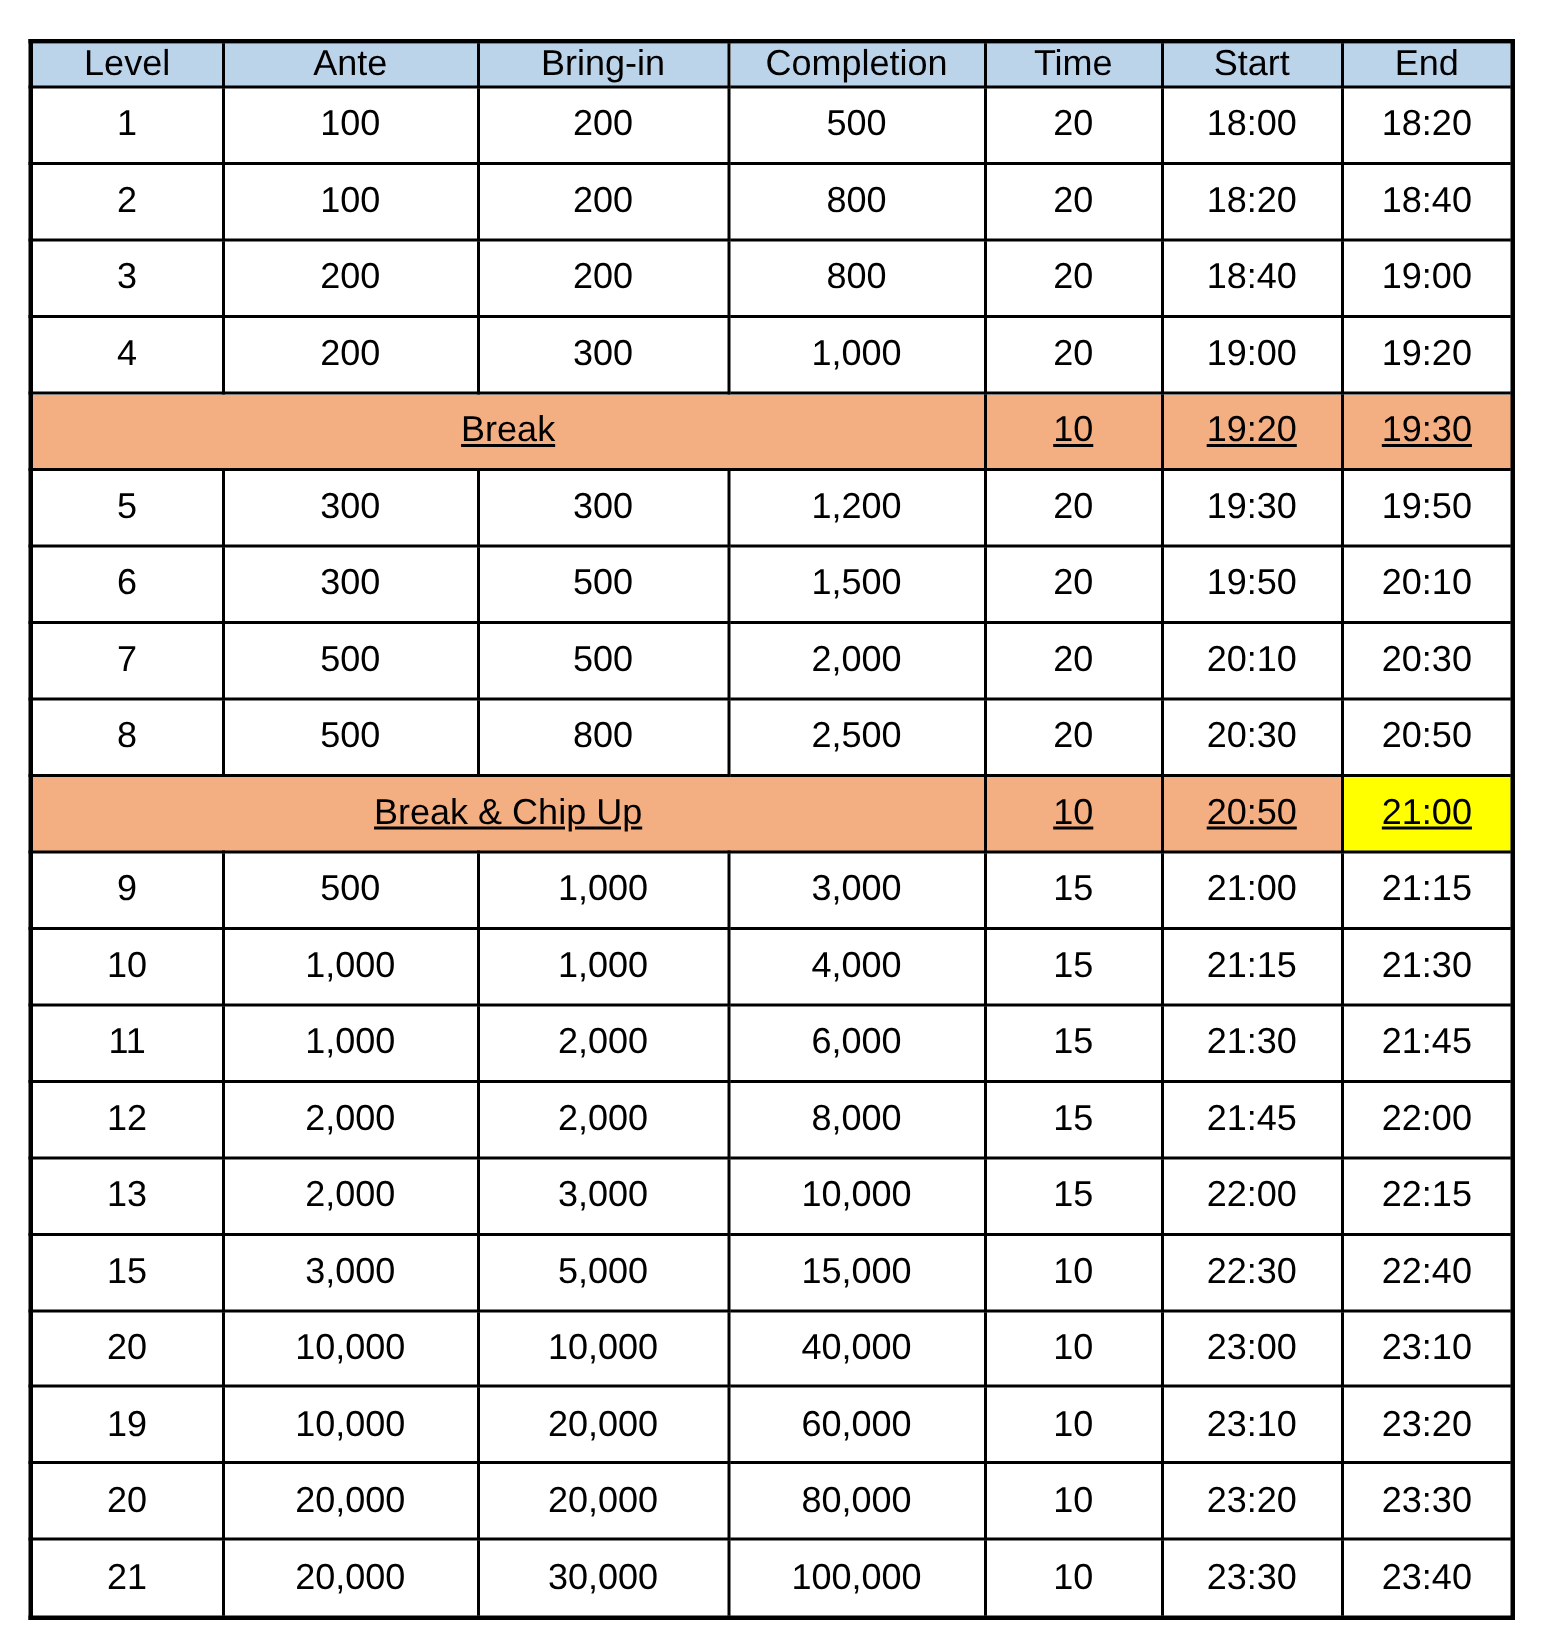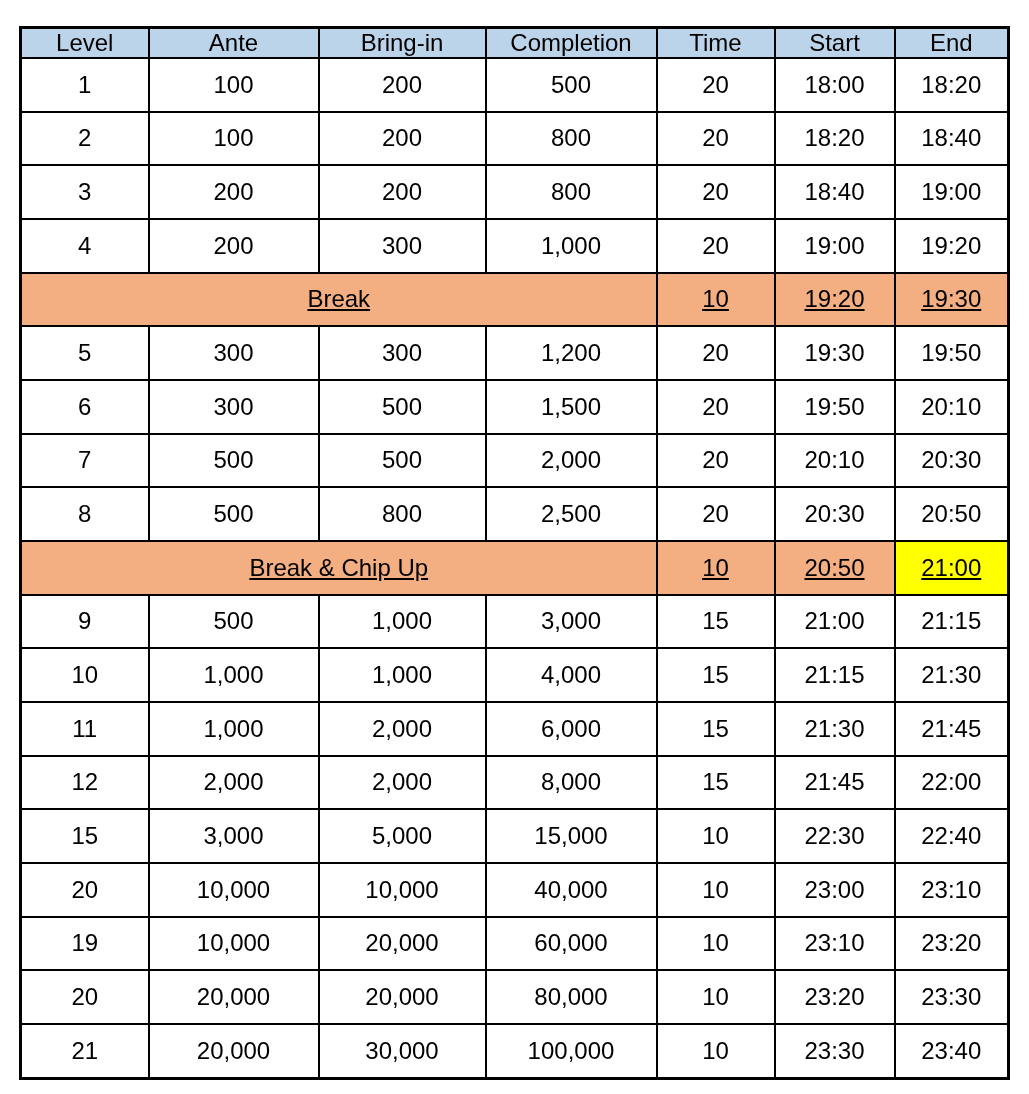--- a/index.html
+++ b/index.html
@@ -196,20 +196,29 @@
         <tr>
           <td class="level-col">12</td>
           <td>2,000</td>
           <td>2,000</td>
           <td>8,000</td>
           <td>15</td>
           <td>21:45</td>
           <td>22:00</td>
         </tr>
         <tr>
+          <td class="level-col">13</td>
+          <td>2,000</td>
+          <td>3,000</td>
+          <td>10,000</td>
+          <td>15</td>
+          <td>22:00</td>
+          <td>22:15</td>
+        </tr>
+        <tr>
           <td class="level-col">15</td>
           <td>3,000</td>
           <td>5,000</td>
           <td>15,000</td>
           <td>10</td>
           <td>22:30</td>
           <td>22:40</td>
         </tr>
         <tr>
           <td class="level-col">20</td>

